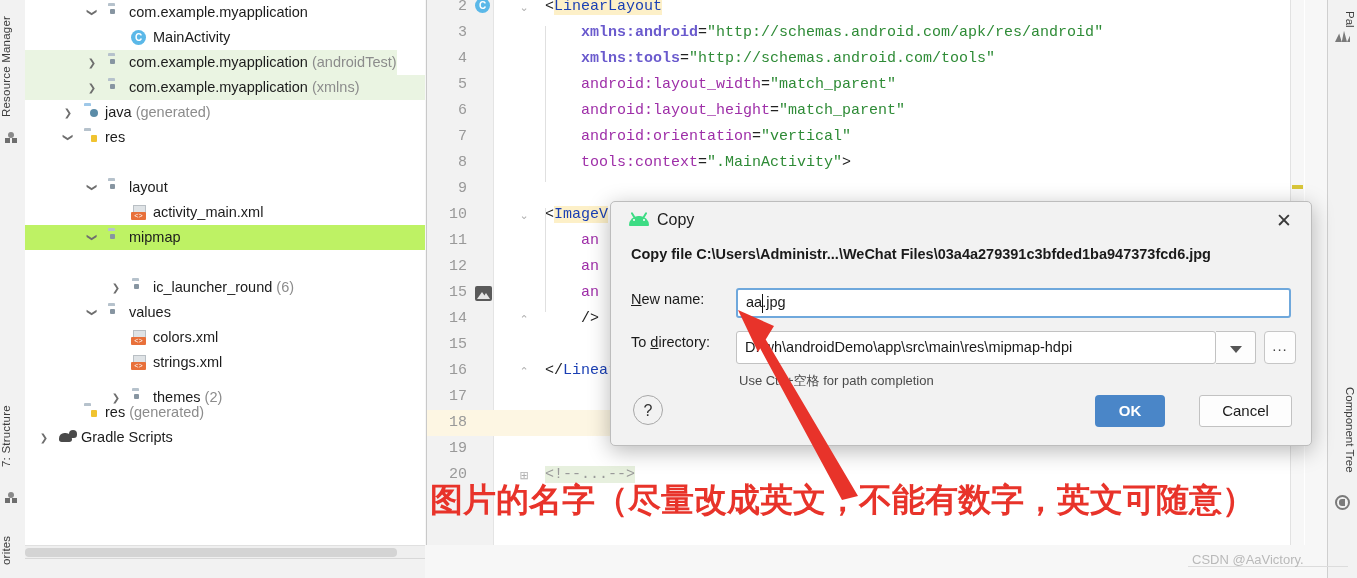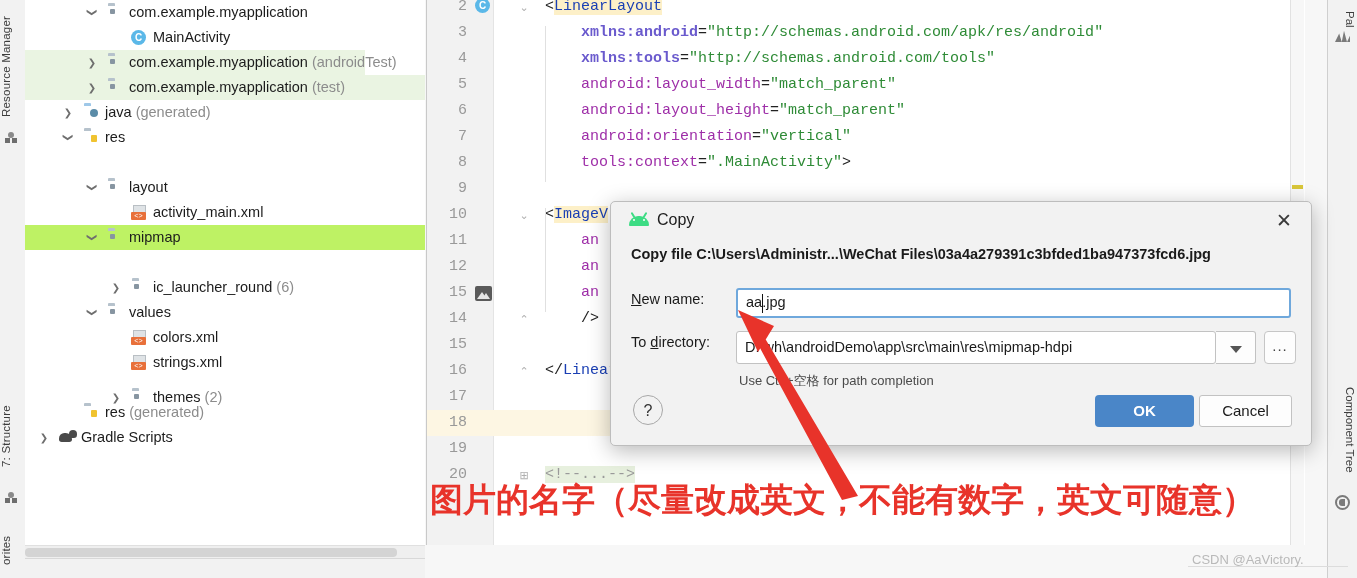--- a/index.html
+++ b/index.html
@@ -167,21 +167,21 @@
            border:1px solid #c2c2c2;border-left:none;border-radius:0 3px 3px 0;box-sizing:border-box;}
   .dirDrop::after{content:"";position:absolute;left:14px;top:14px;border-left:6px solid transparent;
                   border-right:6px solid transparent;border-top:7px solid #555;}
   .dirBrowse{position:absolute;left:653px;top:129px;width:32px;height:33px;background:#fdfdfd;
              border:1px solid #c6c6c6;border-radius:4px;box-sizing:border-box;
              font-size:15px;color:#444;text-align:center;line-height:27px;letter-spacing:1px;}
   .hint{position:absolute;left:128px;top:170px;font-size:13px;color:#4a4a4a;}
   .helpBtn{position:absolute;left:22px;top:193px;width:30px;height:30px;border-radius:50%;
            border:1px solid #a8a8a8;background:#f2f2f2;color:#333;font-size:16px;
            text-align:center;line-height:29px;box-sizing:border-box;}
-  .okBtn{position:absolute;left:484px;top:193px;width:99px;height:32px;background:#4a86c8;
+  .okBtn{position:absolute;left:484px;top:193px;width:70px;height:32px;background:#4a86c8;
          border-radius:4px;color:#fff;font-size:15px;font-weight:bold;text-align:center;
          line-height:32px;}
   .cancelBtn{position:absolute;left:588px;top:193px;width:93px;height:32px;background:#fdfdfd;
              border:1px solid #c2c2c2;border-radius:3px;box-sizing:border-box;color:#1a1a1a;
              font-size:15px;text-align:center;line-height:30px;}
 
   
   .annot{position:absolute;left:430px;top:478px;font-size:33px;color:#e8332a;
          font-family:"DejaVu Sans",sans-serif;font-weight:bold;white-space:nowrap;
          letter-spacing:0px;}
@@ -214,22 +214,22 @@
     </div>
     <div class="vtab fav">orites</div>
   </div>
 
   <div class="tree" id="treePanel">
       <div class="row" style="top: 0px; position: absolute; left: 0px; width: 400px;"><span class="arr open" style="left:60px"></span><span style="left:82px" class="ic fold"></span><span class="lbl" style="left:104px">com.example.myapplication</span></div>
       <div class="row" style="top: 25px; position: absolute; left: 0px; width: 400px;">
         <span style="left:106px" class="ic clsico">C</span>
         <span class="lbl" style="left:128px">MainActivity</span>
       </div>
-      <div class="row grn" style="top: 50px; position: absolute; left: 0px; width: 340px;"><span class="arr" style="left:60px"></span><span style="left:82px" class="ic fold"></span><span class="lbl" style="left:104px">com.example.myapplication<span class="dim"> (androidTest)</span></span></div>
-      <div class="row grn" style="top: 75px; position: absolute; left: 0px; width: 400px;"><span class="arr" style="left:60px"></span><span style="left:82px" class="ic fold"></span><span class="lbl" style="left:104px">com.example.myapplication<span class="dim"> (test)</span></span></div>
+      <div class="row grn" style="top: 50px; position: absolute; left: 0px; width: 372px;"><span class="arr" style="left:60px"></span><span style="left:82px" class="ic fold"></span><span class="lbl" style="left:104px">com.example.myapplication<span class="dim"> (androidTest)</span></span></div>
+      <div class="row grn" style="top: 75px; position: absolute; left: 0px; width: 400px;"><span class="arr" style="left:60px"></span><span style="left:82px" class="ic fold"></span><span class="lbl" style="left:104px">com.example.myapplication<span class="dim"> (xmlns)</span></span></div>
       <div class="row" style="top: 100px; position: absolute; left: 0px; width: 400px;"><span class="arr" style="left:36px"></span><span style="left:58px" class="ic javaico"></span><span class="lbl" style="left:80px">java<span class="dim"> (generated)</span></span></div>
       <div class="row" style="top: 125px; position: absolute; left: 0px; width: 400px;"><span class="arr open" style="left:36px"></span><span style="left:58px" class="ic fold res"></span><span class="lbl" style="left:80px">res</span></div>
       <div class="row" style="top: 175px; position: absolute; left: 0px; width: 400px;"><span class="arr open" style="left:60px"></span><span style="left:82px" class="ic fold"></span><span class="lbl" style="left:104px">layout</span></div>
       <div class="row" style="top: 200px; position: absolute; left: 0px; width: 400px;"><span style="left:106px" class="ic xmlico"><span class="pg"></span><span class="tag">&lt;&gt;</span></span><span class="lbl" style="left:128px">activity_main.xml</span></div>
       <div class="row sel" style="top: 225px; position: absolute; left: 0px; width: 400px;"><span class="arr open" style="left:60px"></span><span style="left:82px" class="ic fold"></span><span class="lbl" style="left:104px">mipmap</span></div>
       <div class="row" style="top: 275px; position: absolute; left: 0px; width: 400px;"><span class="arr" style="left:84px"></span><span style="left:106px" class="ic fold"></span><span class="lbl" style="left:128px">ic_launcher_round<span class="dim"> (6)</span></span></div>
       <div class="row" style="top: 300px; position: absolute; left: 0px; width: 400px;"><span class="arr open" style="left:60px"></span><span style="left:82px" class="ic fold"></span><span class="lbl" style="left:104px">values</span></div>
       <div class="row" style="top: 325px; position: absolute; left: 0px; width: 400px;"><span style="left:106px" class="ic xmlico"><span class="pg"></span><span class="tag">&lt;&gt;</span></span><span class="lbl" style="left:128px">colors.xml</span></div>
       <div class="row" style="top: 350px; position: absolute; left: 0px; width: 400px;"><span style="left:106px" class="ic xmlico"><span class="pg"></span><span class="tag">&lt;&gt;</span></span><span class="lbl" style="left:128px">strings.xml</span></div>
       <div class="row" style="top: 375px; position: absolute; left: 0px; width: 400px; margin-top: 10px;"><span class="arr" style="left:84px"></span><span style="left:106px" class="ic fold"></span><span class="lbl" style="left:128px">themes<span class="dim"> (2)</span></span></div>

